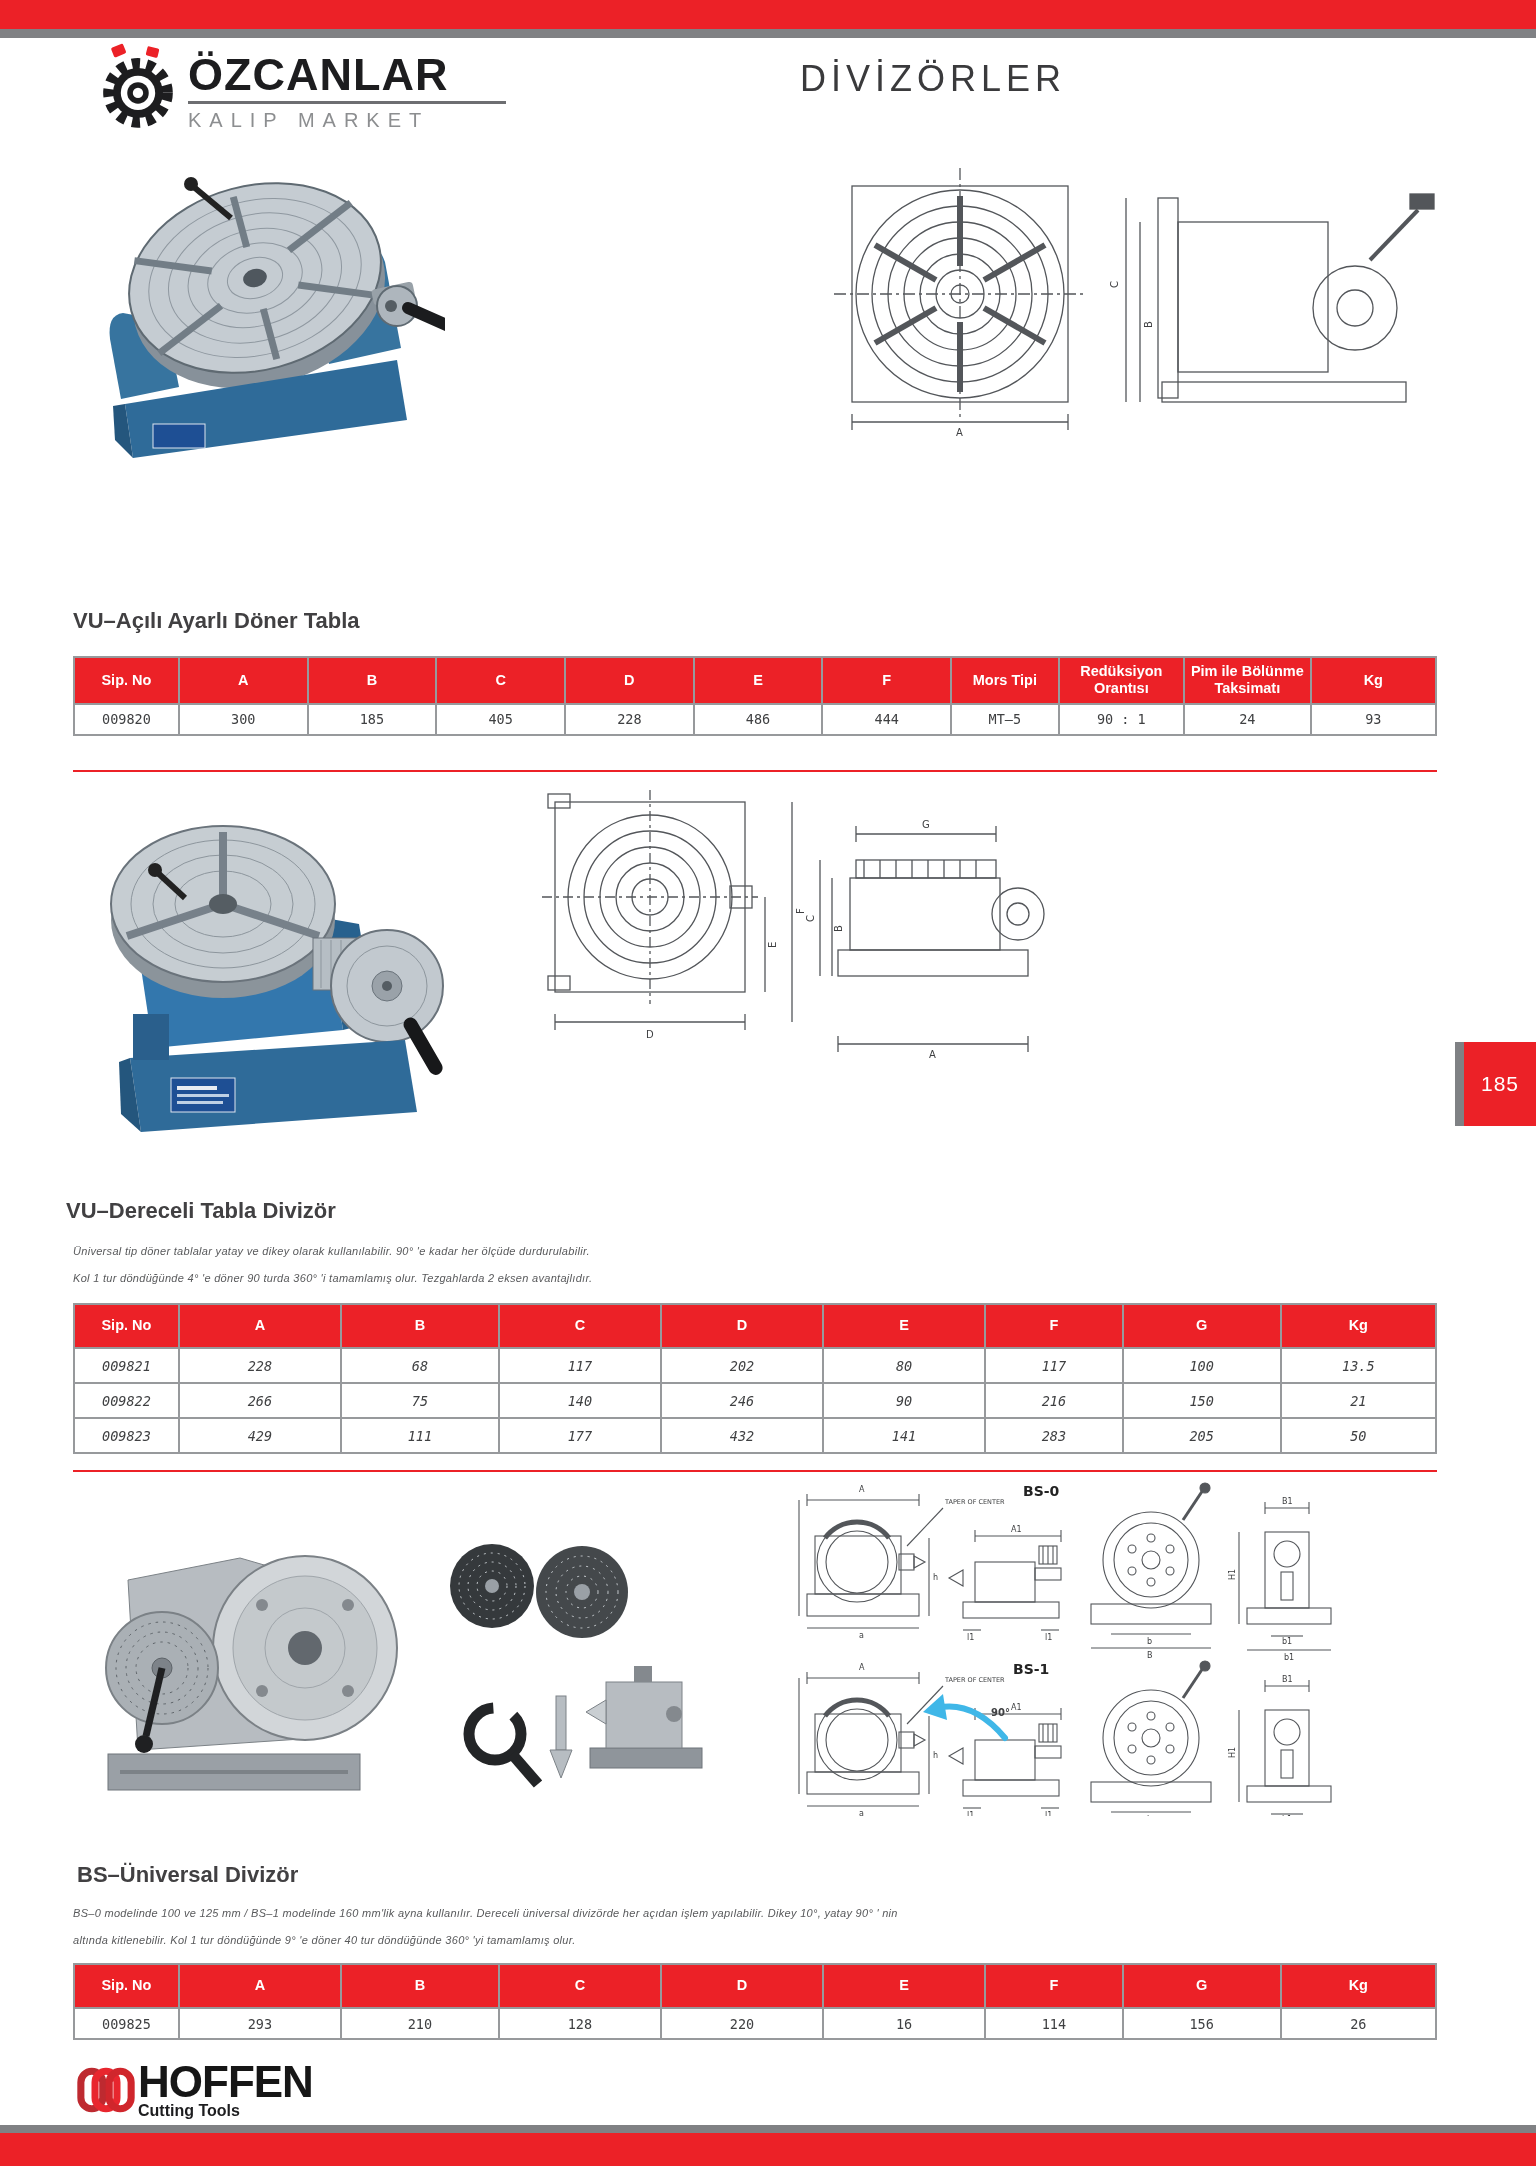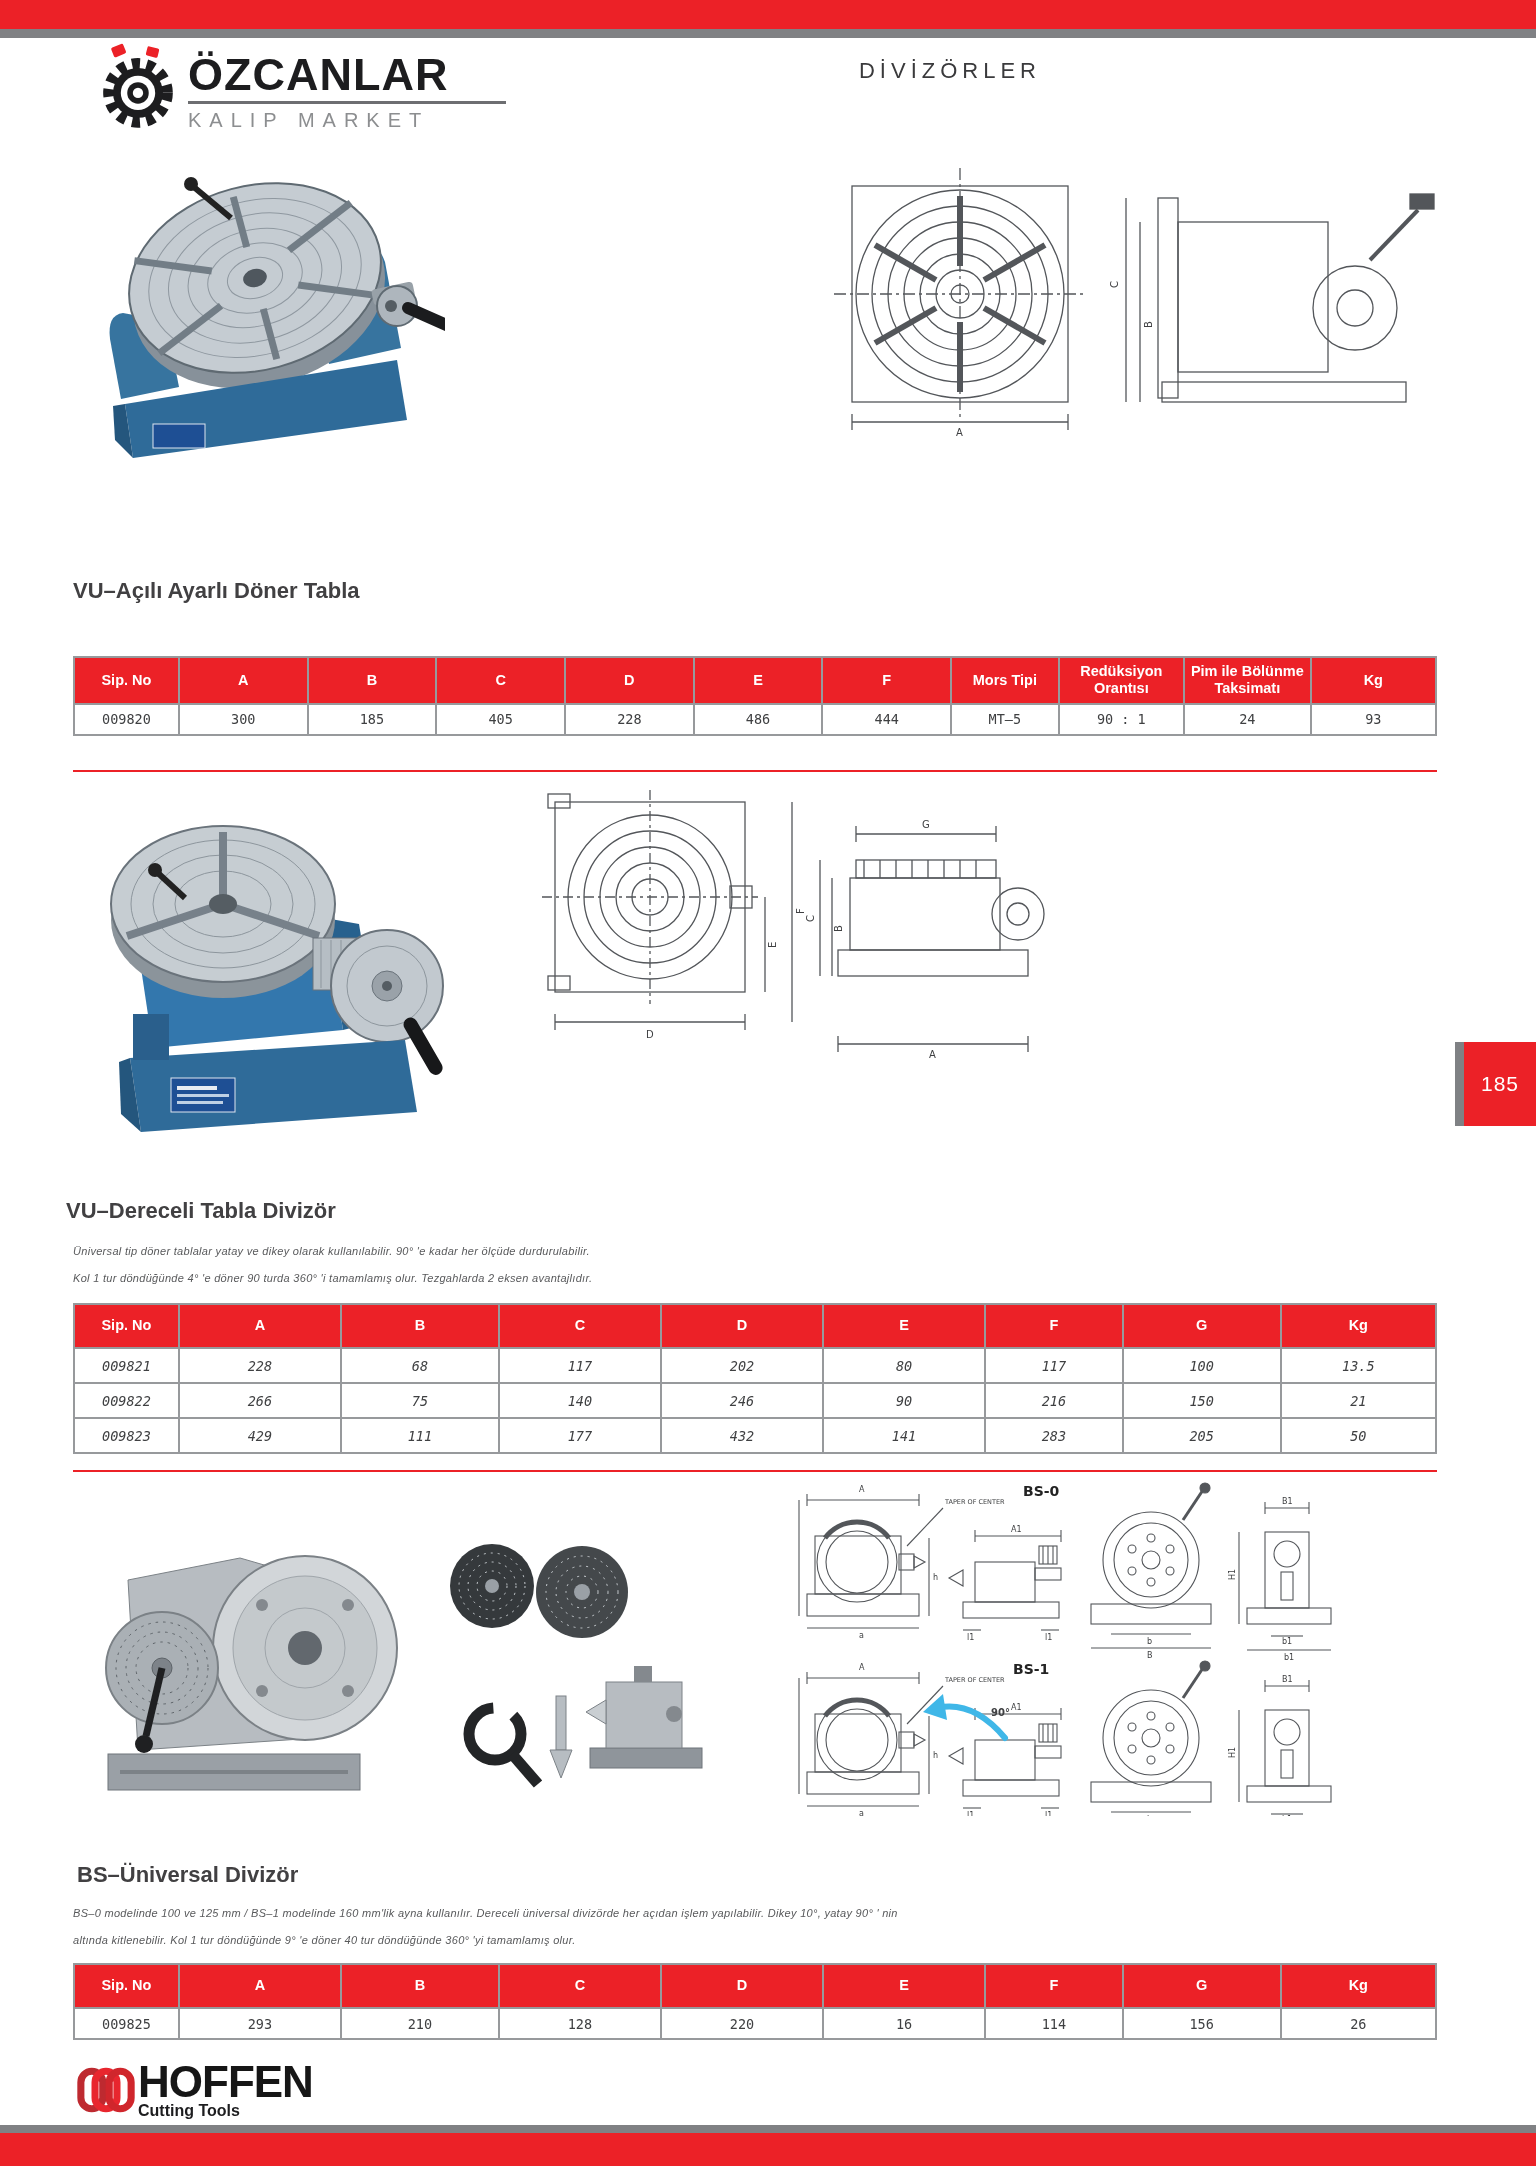--- a/index.html
+++ b/index.html
@@ -23,22 +23,22 @@
   .topbar-gray{left:0;top:29px;width:1536px;height:9px;background:var(--bar-gray);}
   .footbar-gray{left:0;top:2125px;width:1536px;height:8px;background:var(--bar-gray);}
   .footbar-red{left:0;top:2133px;width:1536px;height:33px;background:var(--red);}
 
   
   .brand-text{left:188px;top:52px;}
   .brand-name{font-size:45px;font-weight:800;letter-spacing:1px;color:var(--ink);line-height:1;}
   .brand-rule{width:318px;height:3px;background:#6D6E71;margin-top:4px;}
   .brand-sub{font-size:20px;font-weight:500;letter-spacing:8px;color:#8C8E90;margin-top:5px;}
 
-  .page-title{left:800px;top:58px;width:300px;text-align:center;
-    font-size:22px;letter-spacing:5px;color:#3A3A3C;font-weight:400;}
+  .page-title{left:800px;top:58px;width:300px;text-align:left;
+    font-size:36px;letter-spacing:5px;color:#3A3A3C;font-weight:400;}
 
   .section-title{font-size:22px;font-weight:700;color:var(--title);letter-spacing:0;}
   .desc-line{font-size:11px;color:var(--body);letter-spacing:.3px;line-height:27px;white-space:nowrap;font-style:italic;}
 
   .divider{height:2px;background:var(--red);}
 
   
   .spec-table{border-collapse:collapse;width:100%;table-layout:fixed;}
   .spec-table th{
     background:var(--red);color:#fff;font-weight:700;font-size:14.5px;line-height:1.2;
@@ -155,21 +155,21 @@
       <rect x="600" y="56" width="24" height="15" fill="#53565A"></rect>
       <rect x="352" y="244" width="244" height="20"></rect>
       <line x1="316" y1="60" x2="316" y2="264"></line>
       <line x1="330" y1="84" x2="330" y2="264"></line>
     </g>
     <text class="dim" x="146" y="298">A</text>
     <text class="dim" transform="rotate(-90 308 150)" x="308" y="150">C</text>
     <text class="dim" transform="rotate(-90 342 190)" x="342" y="190">B</text>
   </svg>
 
-  <div class="abs section-title" style="left:73px;top:578px">VU–Açılı Ayarlı Döner Tabla</div>
+  <div class="abs section-title" style="left:73px;top:608px">VU–Açılı Ayarlı Döner Tabla</div>
 
   <div class="abs" style="left:73px;top:656px;width:1364px">
     <table class="spec-table">
         <colgroup>
           <col style="width: 7.7%;">
           <col style="width: 9.45%;">
           <col style="width: 9.45%;">
           <col style="width: 9.45%;">
           <col style="width: 9.45%;">
           <col style="width: 9.45%;">

